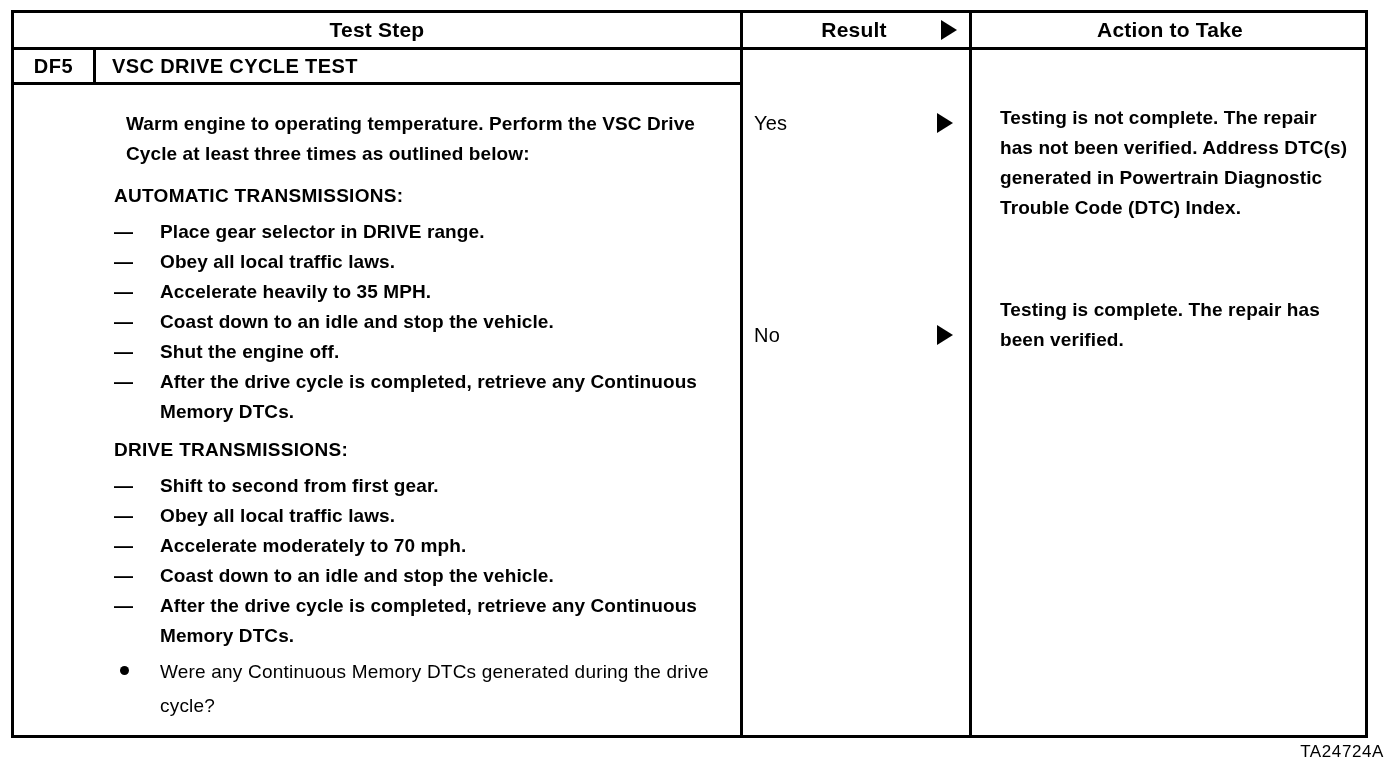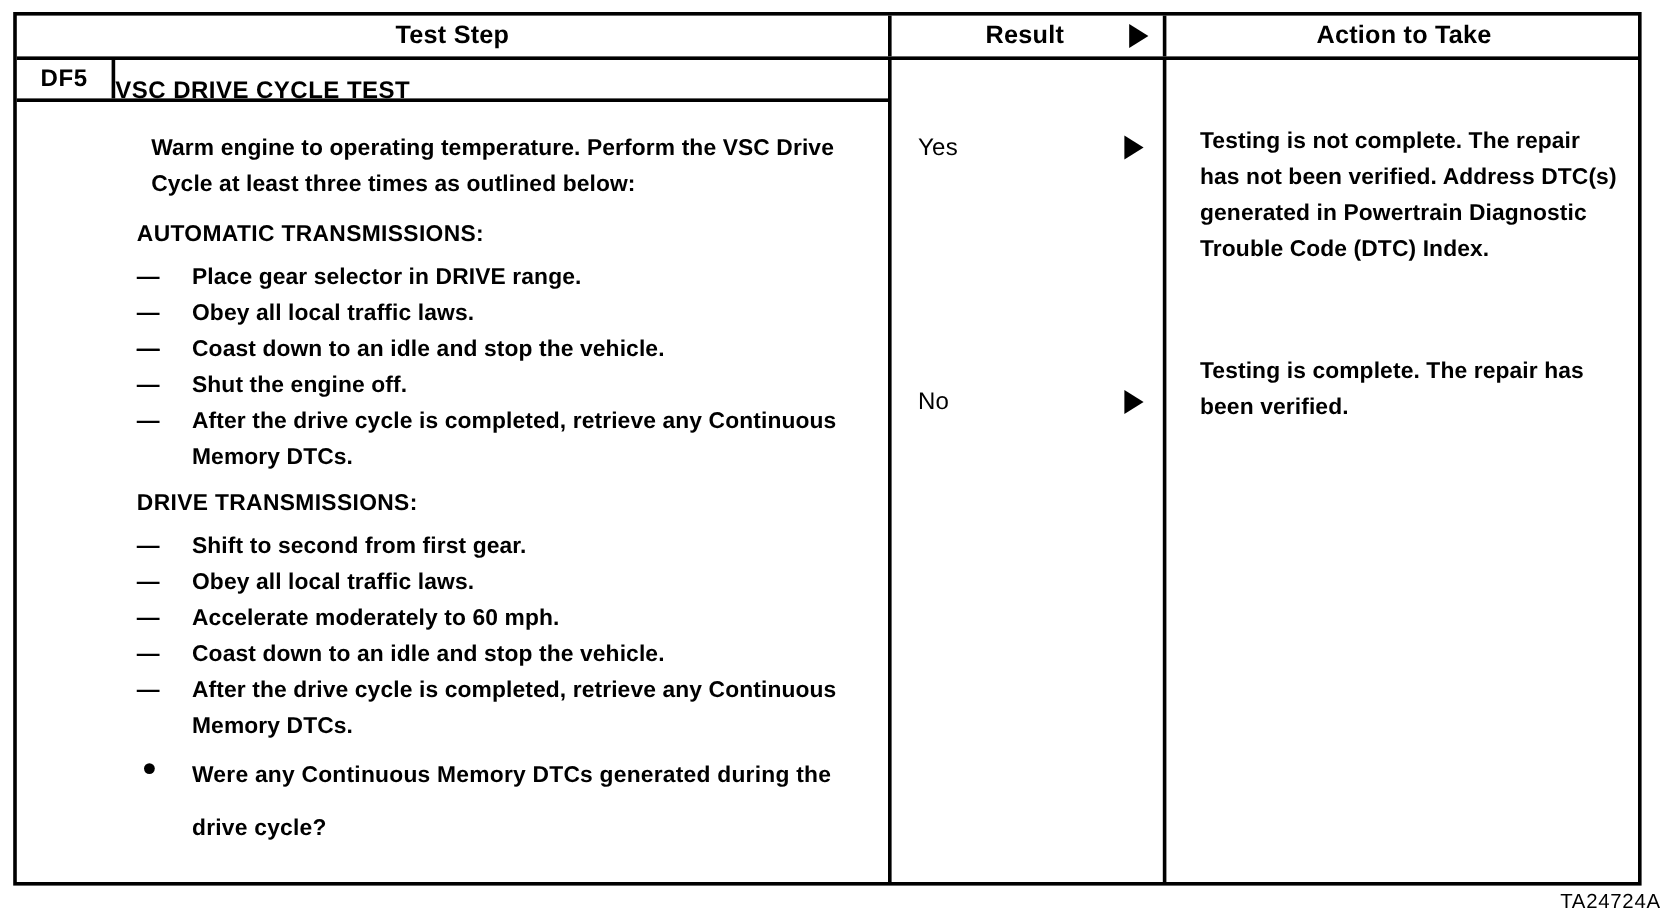--- a/index.html
+++ b/index.html
@@ -129,25 +129,25 @@
     box-sizing: border-box;
     display: flex;
     align-items: center;
     justify-content: center;
     font-size: 20px;
     font-weight: bold;
     letter-spacing: 0.5px;
   }
   .step-title {
     position: absolute;
-    left: 82px; top: 10px;
+    left: 82px; top: 0;
     height: 100%;
     display: flex;
     align-items: center;
-    padding-left: 0;
+    padding-left: 16px;
     font-size: 20px;
     font-weight: bold;
     letter-spacing: 0.4px;
     text-align: center;
   }
 
   
   .step-body {
     position: absolute;
     left: 0;
@@ -193,22 +193,22 @@
     font-weight: bold;
   }
   ul.dotlist {
     list-style: none;
     margin: 0;
     padding: 0;
   }
   ul.dotlist li {
     position: relative;
     font-size: 19px;
-    font-weight: bold;
-    line-height: 44px;
+    font-weight: normal;
+    line-height: 34px;
     letter-spacing: 0.2px;
     padding-left: 46px;
     max-width: 560px;
   }
   ul.dotlist li .bullet {
     position: absolute;
     left: 6px;
     top: 11px;
     width: 9px;
     height: 9px;
@@ -225,21 +225,21 @@
     height: 100%;
   }
   .result-row {
     position: absolute;
     left: 0;
     width: 226px;
     height: 34px;
   }
   .result-row .rlabel {
     position: absolute;
-    left: 22px;
+    left: 11px;
     top: 0;
     font-size: 20px;
     line-height: 34px;
     letter-spacing: 0.2px;
   }
   .result-row .tri {
     position: absolute;
     right: 16px;
     top: 50%;
     transform: translateY(-50%);
@@ -319,20 +319,21 @@
             <li>
               <span class="dash">—</span>
               <span>Place gear selector in DRIVE range.</span>
             </li>
             <li>
               <span class="dash">—</span>
               <span>Obey all local traffic laws.</span>
             </li>
             <li>
               <span class="dash">—</span>
+              <span>Accelerate heavily to 35 MPH.</span>
             </li>
             <li>
               <span class="dash">—</span>
               <span>Coast down to an idle and stop the vehicle.</span>
             </li>
             <li>
               <span class="dash">—</span>
               <span>Shut the engine off.</span>
             </li>
             <li>
@@ -346,21 +347,21 @@
             <li>
               <span class="dash">—</span>
               <span>Shift to second from first gear.</span>
             </li>
             <li>
               <span class="dash">—</span>
               <span>Obey all local traffic laws.</span>
             </li>
             <li>
               <span class="dash">—</span>
-              <span>Accelerate moderately to 60 mph.</span>
+              <span>Accelerate moderately to 70 mph.</span>
             </li>
             <li>
               <span class="dash">—</span>
               <span>Coast down to an idle and stop the vehicle.</span>
             </li>
             <li>
               <span class="dash">—</span>
               <span>After the drive cycle is completed, retrieve any Continuous Memory DTCs.</span>
             </li>
           </ul>

